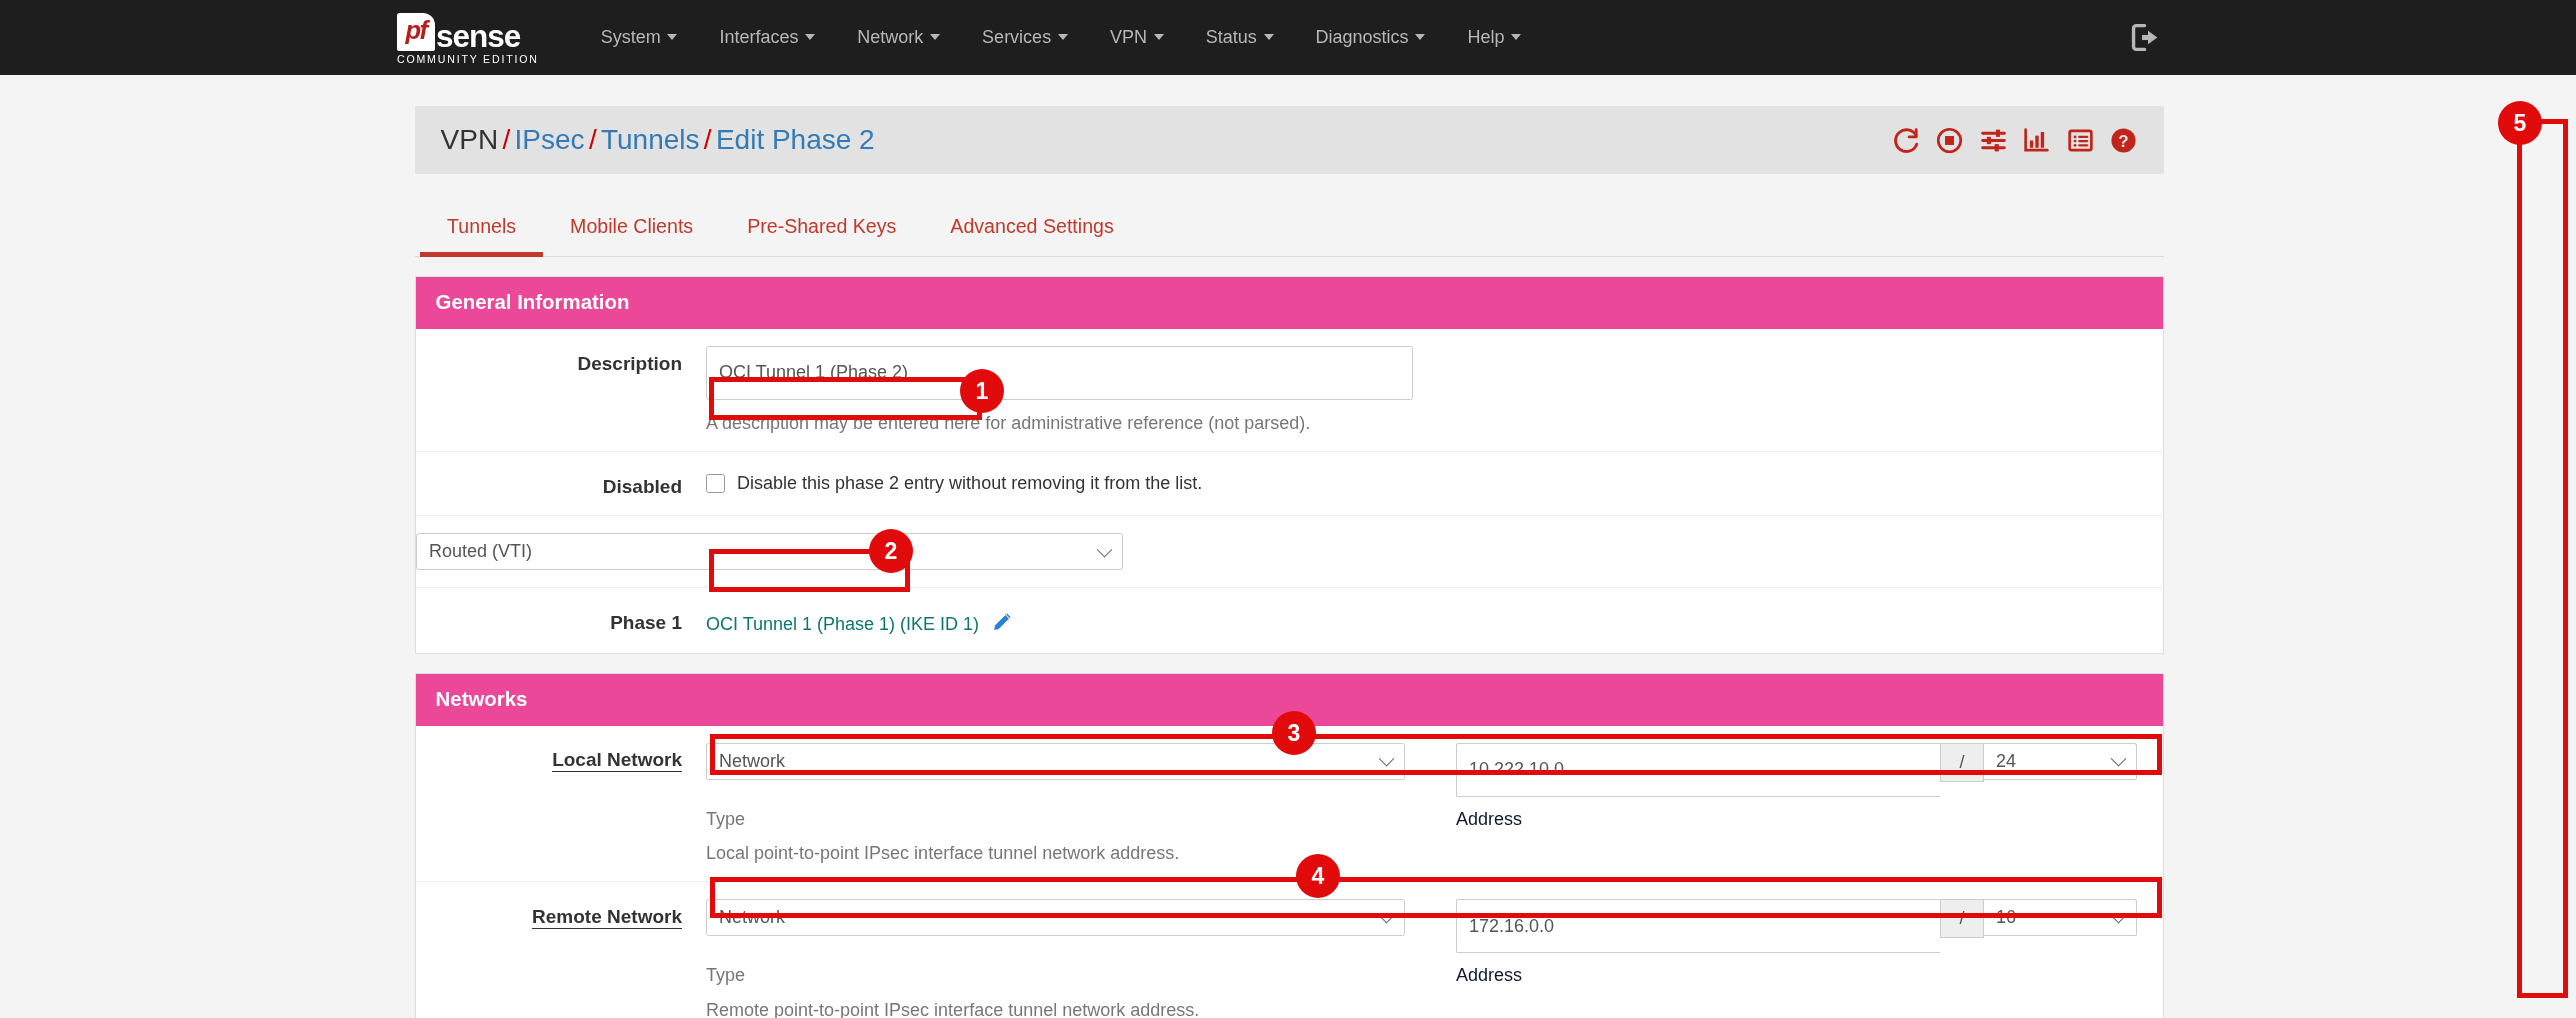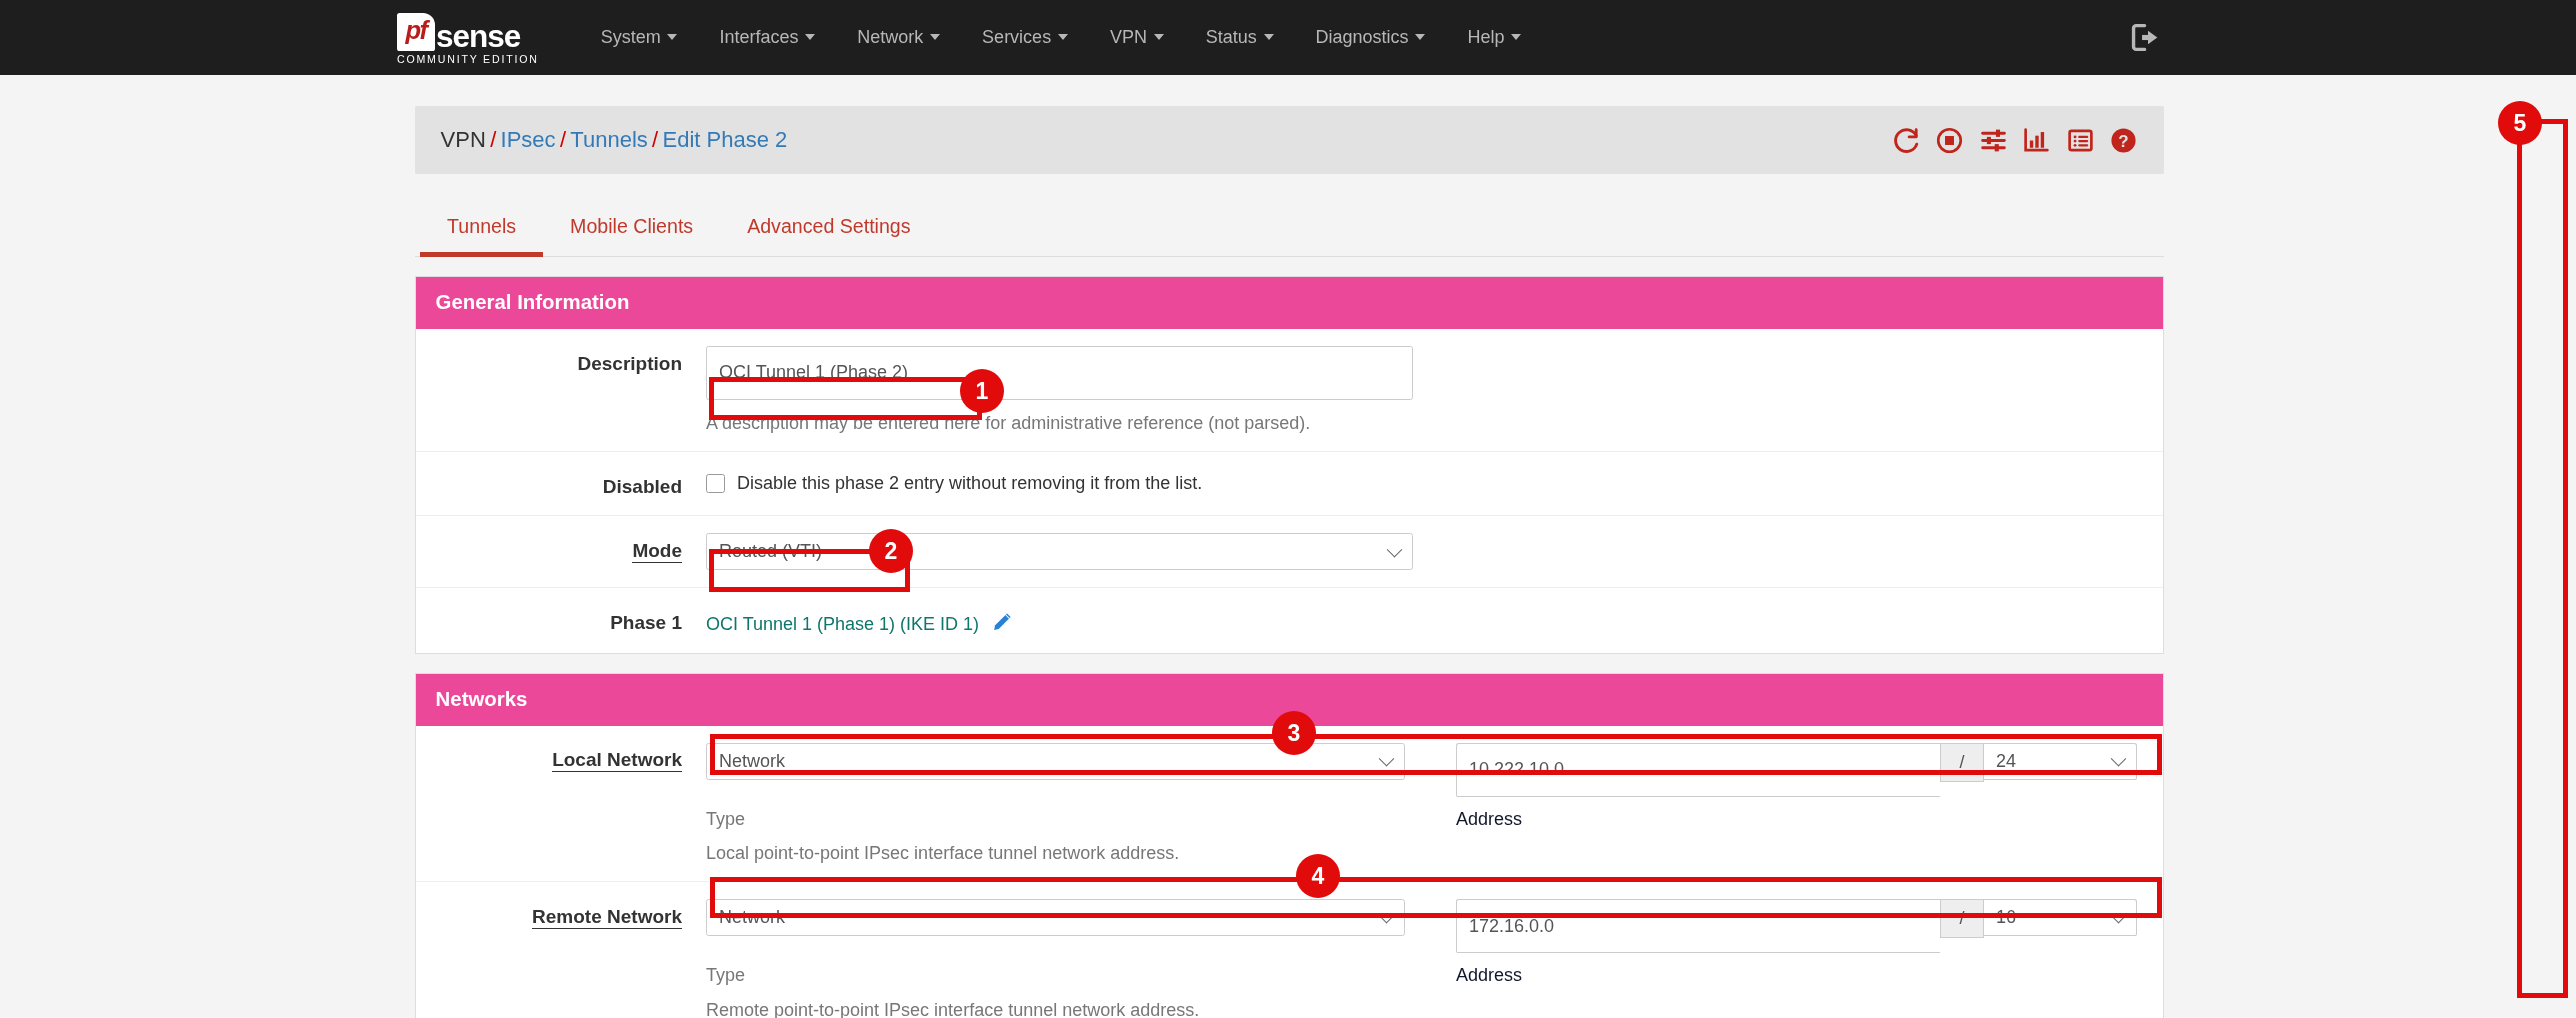--- a/index.html
+++ b/index.html
@@ -111,21 +111,21 @@
   
   .breadcrumb {
     background: #e2e2e2;
     height: 68px;
     margin-top: 31px;
     display: flex;
     align-items: center;
     padding: 0 25.6px 0 25.6px;
     border-radius: 1.7px;
   }
-  .crumbs { font-size: 22px; white-space: nowrap; }
+  .crumbs { font-size: 28px; white-space: nowrap; }
   .crumb-static { color: #333; }
   .crumb-link { color: #337ab7; cursor: pointer; }
   .crumb-sep { color: #cc0000; padding: 0 4.3px; }
   .crumb-icons {
     margin-left: auto;
     display: flex;
     align-items: center;
     gap: 14.5px;
   }
   .crumb-icons svg { display: block; cursor: pointer; }
@@ -376,20 +376,21 @@
         <svg width="29" height="29" viewBox="0 0 24 24">
           <circle cx="12" cy="12" r="10" fill="#c0241b"></circle>
           <text x="12" y="17.3" font-size="14" font-weight="bold" fill="#e2e2e2" text-anchor="middle" font-family="Liberation Sans, sans-serif">?</text>
         </svg>
       </div>
     </div>
 
     <div class="tabs">
       <div class="tab active"><span>Tunnels</span></div>
       <div class="tab"><span>Mobile Clients</span></div>
+      <div class="tab"><span>Pre-Shared Keys</span></div>
       <div class="tab"><span>Advanced Settings</span></div>
     </div>
 
     <div class="panel">
       <div class="panel-heading">General Information</div>
 
       <div class="form-row">
         <div class="form-label">Description</div>
         <div class="form-control-col">
           <div class="inp inp-desc">OCI Tunnel 1 (Phase 2)</div>
@@ -401,21 +402,20 @@
         <div class="form-label">Disabled</div>
         <div class="form-control-col">
           <div class="checkline">
             <div class="checkbox"></div>
             <div class="checkline-label">Disable this phase 2 entry without removing it from the list.</div>
           </div>
         </div>
       </div>
 
       <div class="form-row">
-        <div class="form-label underlined"><span>Mode</span></div>
         <div class="form-control-col">
           <div class="sel sel-mode">
             <span>Routed (VTI)</span>
             <i class="chev"></i>
           </div>
         </div>
       </div>
 
       <div class="form-row">
         <div class="form-label">Phase 1</div>

